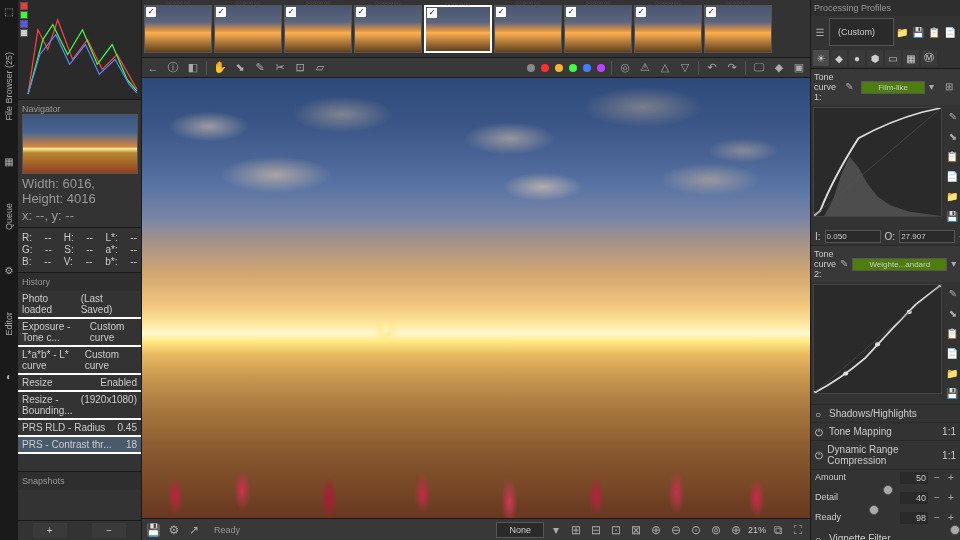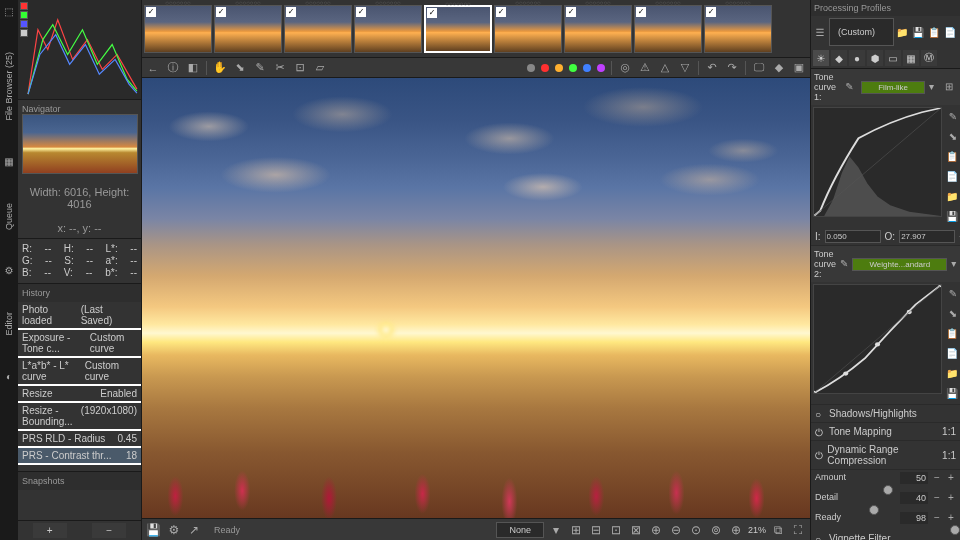--- a/index.html
+++ b/index.html
@@ -7,21 +7,21 @@
 .left-tabs{width:18px;background:#1a1a1a;display:flex;flex-direction:column;align-items:center;padding-top:4px;gap:30px}
 .left-tabs .tab{writing-mode:vertical-lr;transform:rotate(180deg);font-size:9px;color:#aaa;padding:4px 2px;cursor:pointer}
 .left-tabs .i{width:14px;height:14px;display:flex;align-items:center;justify-content:center;color:#aaa}
 .left-panel{width:124px;background:#333;display:flex;flex-direction:column;border-right:1px solid #1a1a1a}
 .histogram{height:100px;background:#2a2a2a;position:relative;border-bottom:1px solid #1a1a1a}
 .histogram .btns{position:absolute;left:2px;top:2px;display:flex;flex-direction:column;gap:1px}
 .histogram .btns span{width:8px;height:8px;border:1px solid #555}
 .navigator{padding:4px;border-bottom:1px solid #1a1a1a}
 .nav-title{font-size:9px;color:#999;}
 .nav-img{width:116px;height:60px;background:linear-gradient(180deg,#3a5580 0%,#4a6590 30%,#d68840 55%,#fff2a0 58%,#b88830 65%,#904020 100%);border:1px solid #555}
-.nav-info{font-size:11px;color:#999;text-align:center;margin-top:12px}
+.nav-info{font-size:13px;color:#999;margin-top:2px}
 .coords{padding:4px;font-size:8px;color:#888;line-height:12px}
 .coords .row{display:flex;justify-content:space-between}
 .history{flex:1;border-top:1px solid #1a1a1a}
 .hist-title{font-size:9px;color:#999;padding:4px;background:#2e2e2e}
 .hist-item{display:flex;justify-content:space-between;padding:2px 4px;font-size:8px;color:#aaa;border-bottom:2px solid #ffffff}
 .hist-item.sel{background:#4a5a6a}
 .snapshots{border-top:1px solid #1a1a1a}
 .snap-title{font-size:9px;color:#999;padding:4px;background:#2e2e2e}
 .snap-body{height:30px}
 .snap-btns{display:flex;justify-content:space-around;padding:2px;border-top:1px solid #1a1a1a}

